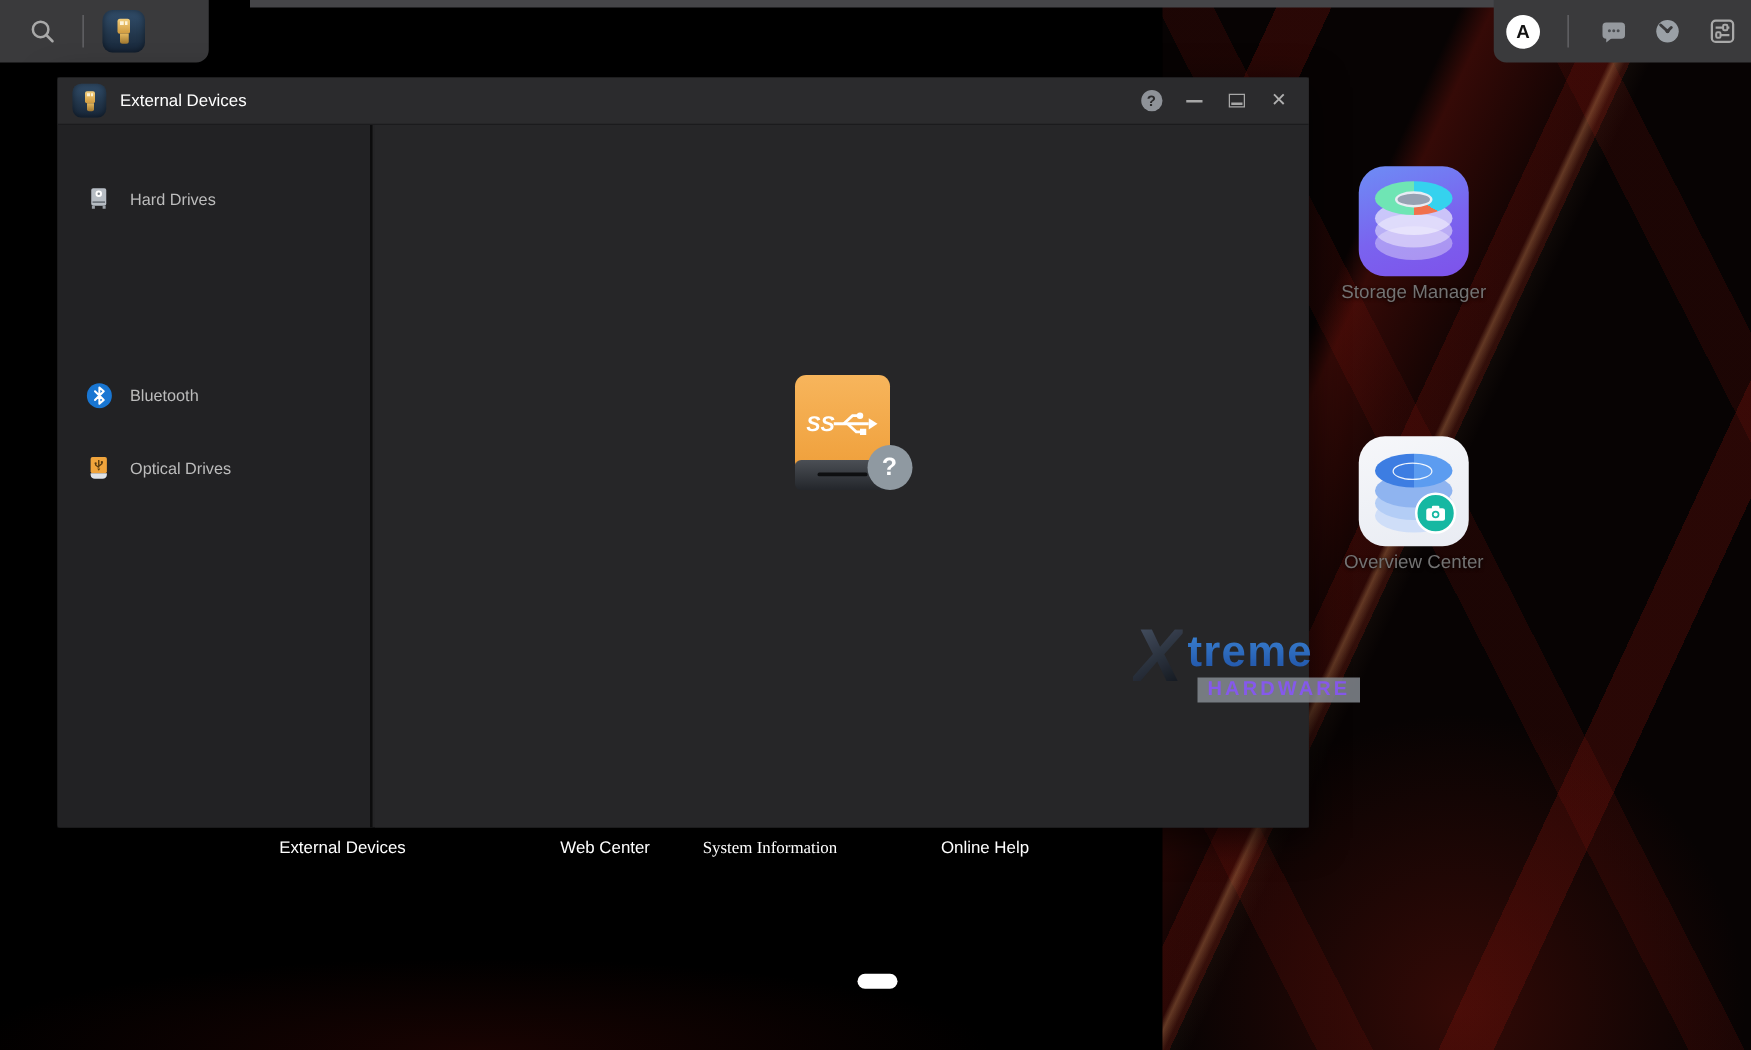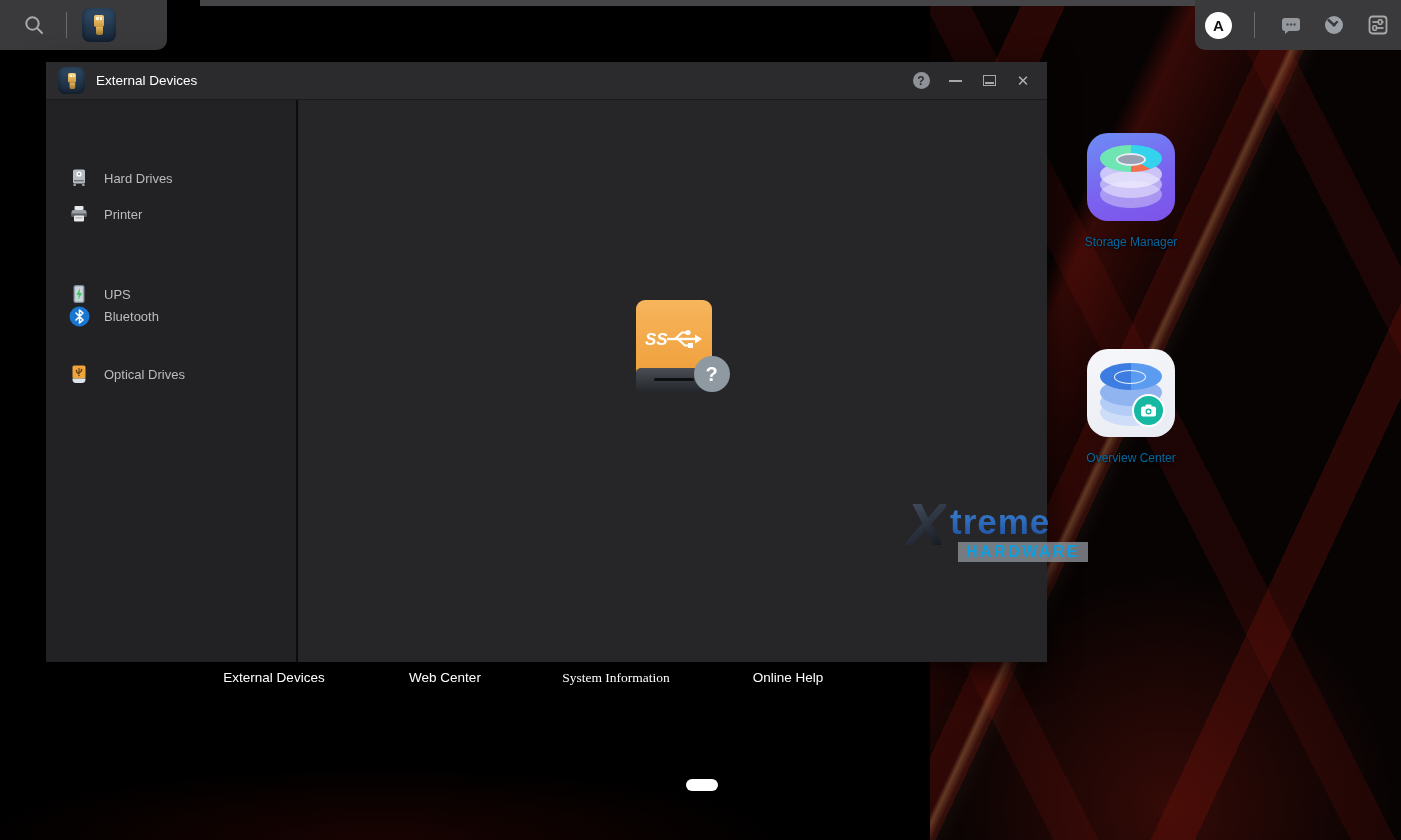--- a/index.html
+++ b/index.html
@@ -79,26 +79,26 @@
     display:flex; align-items:center; justify-content:center; }
   .empty-text { margin-top:10px; font-size:13.5px; color:#ececec; }
 
   
   .watermark { position:absolute; left:606px; top:398px; width:210px; height:68px; opacity:.95; pointer-events:none; }
   .wm-x { position:absolute; left:0; top:-8px; font-size:60px; font-weight:900; font-style:italic;
     background:linear-gradient(150deg,#4a5568 10%,#171c24 80%); -webkit-background-clip:text; background-clip:text; color:transparent; }
   .wm-treme { position:absolute; left:44px; top:4px; font-size:35px; font-weight:bold; letter-spacing:1px;
     background:linear-gradient(180deg,#3f8de0 0%,#1d4fa8 100%); -webkit-background-clip:text; background-clip:text; color:transparent; }
   .wm-hardware { position:absolute; left:52px; top:44px; padding:1px 8px; background:rgba(138,143,150,.85);
-    color:#0ea5e9; font-weight:bold; font-size:16px; letter-spacing:2.5px; }
+    color:#8b5cf6; font-weight:bold; font-size:16px; letter-spacing:2.5px; }
 
   
   .d-icon { position:absolute; width:150px; text-align:center; cursor:pointer; }
   .d-icon .box { width:88px; height:88px; margin:0 auto; border-radius:21px; position:relative; overflow:hidden; }
-  .d-icon .dlabel { margin-top:14px; font-size:12px; color:#0369a1; text-shadow:0 1px 3px rgba(0,0,0,.9); }
+  .d-icon .dlabel { margin-top:4px; font-size:15px; color:#737373; text-shadow:0 1px 3px rgba(0,0,0,.9); }
 
   .sm-box { background:linear-gradient(160deg,#6d8df5 0%,#7a63ef 55%,#7e52ea 100%); }
   .disk { position:absolute; left:13px; width:62px; height:27px; border-radius:50%; }
   .sm-d3 { top:48px; background:rgba(235,232,250,.42); }
   .sm-d2 { top:38px; background:rgba(238,235,252,.55); }
   .sm-d1 { top:28px; background:rgba(242,240,253,.68); }
   .sm-pie { top:12px; background:conic-gradient(#35d2ee 0deg 118deg, #f0714d 118deg 178deg, #6fe5b4 178deg 360deg); }
   .sm-hub { position:absolute; left:29px; top:20px; width:30px; height:13px; border-radius:50%;
     background:#97a1b2; border:2px solid #e8ecf4; }
 
@@ -196,54 +196,32 @@
       <div class="ctrl">
         <div class="max-box"></div>
       </div>
       <div class="ctrl">
         <span class="close-x">✕</span>
       </div>
     </div>
   </div>
 
   <div class="sidebar">
-    <div class="side-item" style="top:60px">
+    <div class="side-item" style="top:41px">
       <span class="side-ico">
         <svg width="20" height="20" viewBox="0 0 20 20">
           <rect x="4" y="1.5" width="12" height="14" rx="1.5" fill="#b7bdc4"></rect>
           <circle cx="10" cy="6" r="2.6" fill="#fff"></circle>
             <circle cx="10" cy="6" r="1" fill="#7d848c"></circle>
           <rect x="5" y="12" width="10" height="1.4" fill="#6f757c"></rect>
           <rect x="4.5" y="15.8" width="2.4" height="2.2" fill="#9aa0a7"></rect>
           <rect x="13.1" y="15.8" width="2.4" height="2.2" fill="#9aa0a7"></rect>
         </svg>
       </span>
       <span class="lbl">Hard Drives</span>
-    </div>
-    <div class="side-item" style="top:96px">
-      <span class="side-ico">
-        <svg width="20" height="20" viewBox="0 0 20 20">
-          <rect x="5.5" y="2" width="9" height="4" rx="1" fill="#e8e8e8"></rect>
-          <rect x="2.5" y="6" width="15" height="7" rx="2" fill="#9aa0a7"></rect>
-          <rect x="2.5" y="9.5" width="15" height="3.5" fill="#5c6168"></rect>
-          <rect x="5" y="11.5" width="10" height="6" rx="1" fill="#e8e8e8"></rect>
-          <rect x="6.5" y="13.3" width="7" height="1.1" fill="#a7a7a7"></rect>
-        </svg>
-      </span>
-      <span class="lbl">Printer</span>
-    </div>
-    <div class="side-item" style="top:176px">
-      <span class="side-ico">
-        <svg width="20" height="20" viewBox="0 0 20 20">
-          <rect x="5" y="1.5" width="10" height="17" rx="1.5" fill="#aeb9c2" stroke="#7d8791" stroke-width="1"></rect>
-          <rect x="6.3" y="3" width="7.4" height="14" fill="#c9d4dc"></rect>
-          <polygon points="11,4 7.5,11 9.8,11 9,16 13,9 10.6,9" fill="#35c75a"></polygon>
-        </svg>
-      </span>
-      <span class="lbl">UPS</span>
     </div>
     <div class="side-item" style="top:198px">
       <span class="side-ico">
         <svg width="21" height="21" viewBox="0 0 21 21">
           <circle cx="10.5" cy="10.5" r="10" fill="#1976d2"></circle>
           <path d="M7 7 L14 14 L10.5 17 L10.5 4 L14 7 L7 14" fill="none" stroke="#fff" stroke-width="1.6" stroke-linejoin="round" stroke-linecap="round"></path>
         </svg>
       </span>
       <span class="lbl">Bluetooth</span>
     </div>
@@ -315,17 +293,17 @@
         <rect x="5.5" y="1.5" width="6" height="3" rx="1" fill="#fff"></rect>
         <circle cx="8.5" cy="8.5" r="3" fill="#16b8a2"></circle>
         <circle cx="8.5" cy="8.5" r="1.6" fill="#fff"></circle>
       </svg>
     </div>
   </div>
   <div class="dlabel">Overview Center</div>
 </div>
 
 <div class="b-label" style="left:199px;">External Devices</div>
-<div class="b-label" style="left:370px;">Web Center</div>
+<div class="b-label" style="left:370px;text-align:right;">Web Center</div>
 <div class="b-label" style="left:561px; width:110px;font-family:Liberation Serif, serif;">System Information</div>
 <div class="b-label" style="left:713px;">Online Help</div>
 
 <div class="dock-pill"></div>
 
 </body></html>

